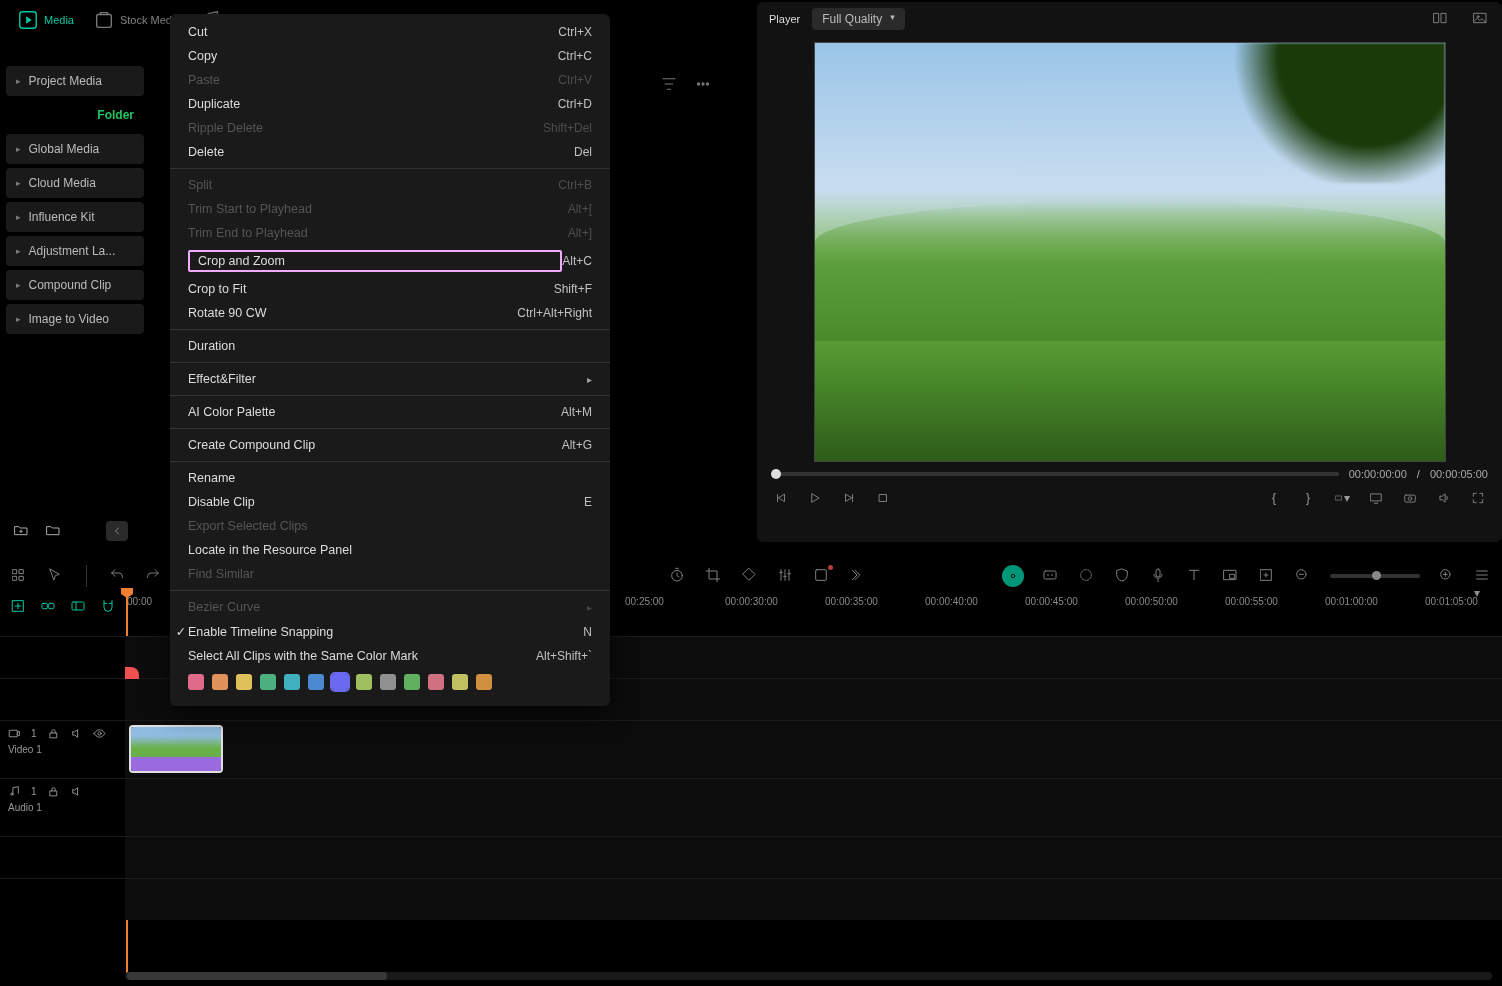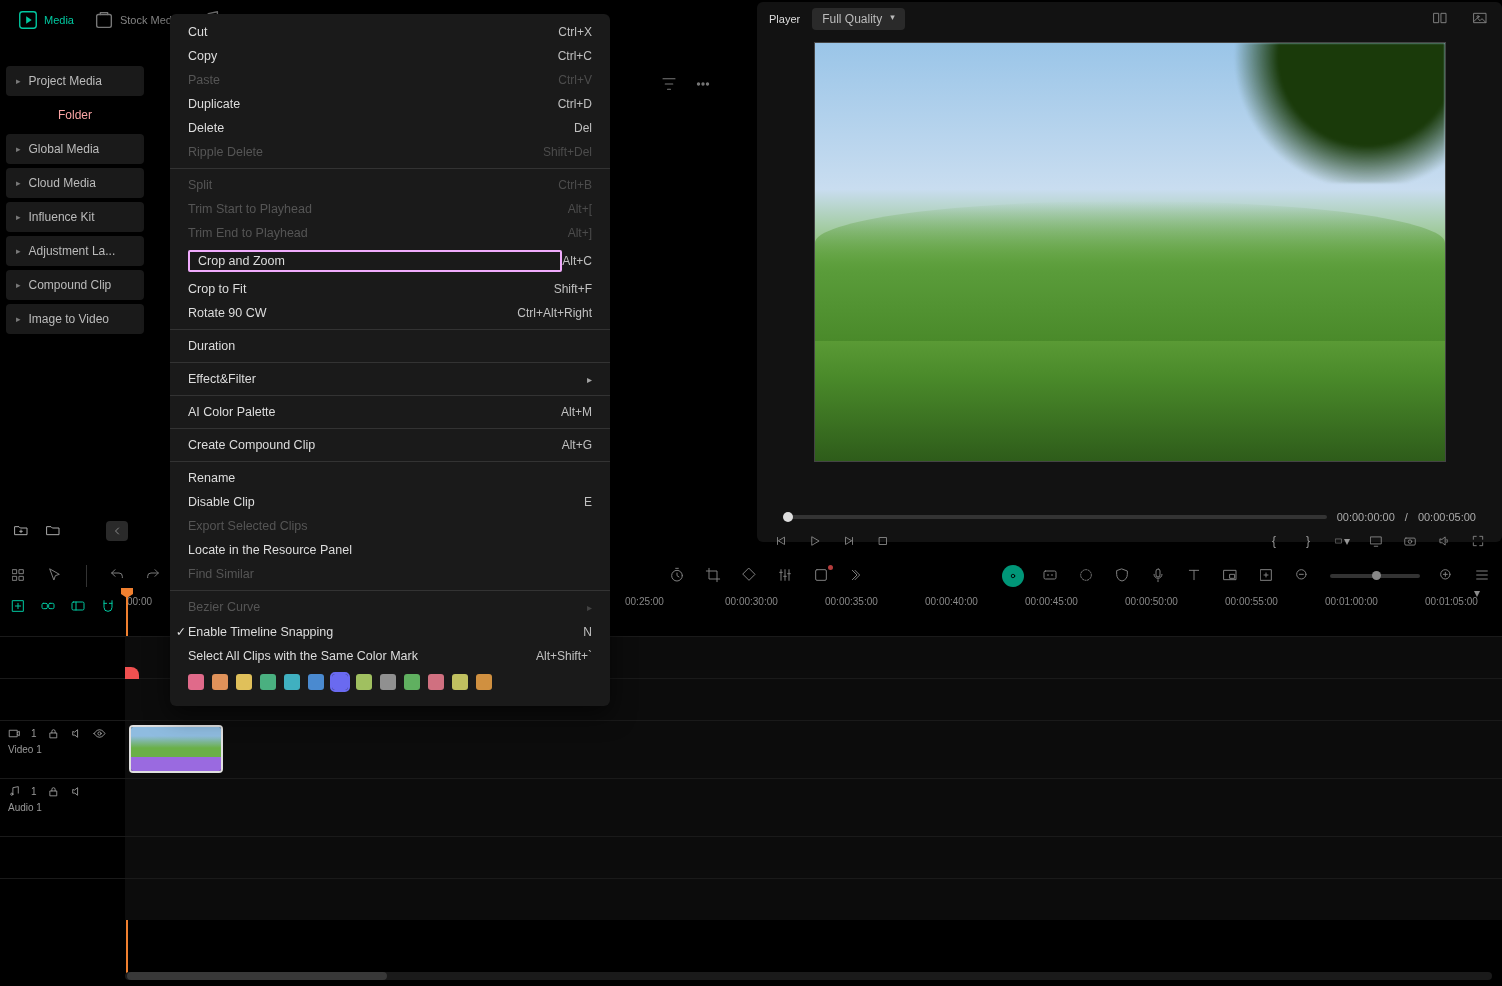--- a/index.html
+++ b/index.html
@@ -8,39 +8,39 @@
 
 .top-tabs { display: flex; gap: 18px; padding: 8px 16px; align-items: flex-start; }
 .top-tab { display: flex; flex-direction: row; align-items: center; gap: 4px; cursor: pointer; opacity: 0.7; }
 .top-tab.active { color: #00c8a0; opacity: 1; }
 .top-tab .icon { width: 24px; height: 24px; display:flex; align-items:center; justify-content:center; }
 .top-tab .label { font-size: 11px; }
 
 
 .sidebar { position: absolute; left: 0; top: 62px; width: 150px; }
 .sidebar-item { display: flex; align-items: center; gap: 8px; padding: 8px 10px; margin: 4px 6px; border-radius: 4px; cursor: pointer; font-size: 12px; background: #1a1a1a; }
-.sidebar-item.folder { background: transparent; color: #fca5a5; justify-content:center; }
+.sidebar-item.folder { background: transparent; color: #22c55e; justify-content:flex-end;font-weight:bold; }
 .sidebar-item .chev { font-size: 9px; opacity:0.6; }
 
 
 .sidebar-bottom { position:absolute; left:0; top: 515px; display:flex; gap:14px; padding:6px 12px; }
 .sidebar-bottom .ic, .collapse-btn { width:18px; height:18px; display:flex; align-items:center; justify-content:center; cursor:pointer;}
 .collapse-btn { background:#2a2a2a; border-radius:4px; width:22px; height:20px; margin-left:30px;}
 
 
 .player { position: absolute; right: 0; top: 2px; width: 745px; height: 540px; background: #121212; border-radius: 6px; }
 .player-hdr { display:flex; align-items:center; gap:12px; padding:6px 12px; }
 .player-hdr .title { color:#ddd; font-size:11px; }
 .player-hdr .quality { background:#2a2a2a; padding:4px 10px; border-radius:4px; display:flex; gap:8px; cursor:pointer; font-size:12px;}
 .player-hdr .spacer { flex:1; }
 .player-hdr .ric { width:18px; height:18px; opacity:0.7; cursor:pointer; margin-left:10px;}
 .preview { margin: 6px auto 0; width: 632px; height: 420px; background: linear-gradient(to bottom, #9ac5e8 0%, #c9ddf0 35%, #78b84a 55%, #4a8a2a 80%, #2e5c1a 100%); position:relative; border:1px solid #444; overflow:hidden;}
 .preview .tree { position:absolute; right:0; top:0; width:260px; height:140px; background:radial-gradient(circle at 70% 10%, #1a3a0a 40%, transparent 60%); filter:blur(1px);}
 .preview .hill { position:absolute; left:0; right:0; bottom:120px; height:140px; background:linear-gradient(to bottom, transparent 0%, #5a9c3a 50%, #4a8a2a 100%); border-radius: 50% 50% 0 0 / 30% 30% 0 0;}
-.player-time { display:flex; align-items:center; gap:10px; padding:6px 26px;margin-top:43px; }
+.player-time { display:flex; align-items:center; gap:10px; padding:6px 14px; }
 .player-time .track { flex:1; height:4px; background:#333; border-radius:2px; position:relative;}
 .player-time .track .dot { position:absolute; left:0; top:-3px; width:10px; height:10px; background:#ddd; border-radius:50%;}
 .player-time .time { font-size:11px; color:#aaa;}
 .player-ctrl { display:flex; align-items:center; gap:18px; padding:4px 16px 10px;}
 .player-ctrl .pc { width:16px; height:16px; opacity:0.8; cursor:pointer; display:flex; align-items:center; justify-content:center;}
 .player-ctrl .pspacer { flex:1; }
 
 
 .toolbar { position:absolute; top:555px; left:0; right:0; height:42px; display:flex; align-items:center; gap:18px; padding:0 10px;}
 .toolbar .tb-ic { width:18px; height:18px; opacity:0.75; cursor:pointer;}
@@ -492,27 +492,27 @@
       <span class="shortcut">Ctrl+C</span>
     </div>
   <div class="ctx-item disabled">
       <span class="txt">Paste</span>
       <span class="shortcut">Ctrl+V</span>
     </div>
   <div class="ctx-item">
       <span class="txt">Duplicate</span>
       <span class="shortcut">Ctrl+D</span>
     </div>
+  <div class="ctx-item disabled">
+      <span class="txt">Ripple Delete</span>
+      <span class="shortcut">Shift+Del</span>
+    </div>
   <div class="ctx-item">
       <span class="txt">Delete</span>
       <span class="shortcut">Del</span>
-    </div>
-  <div class="ctx-item disabled">
-      <span class="txt">Ripple Delete</span>
-      <span class="shortcut">Shift+Del</span>
     </div>
   <div class="ctx-sep"></div>
   <div class="ctx-item disabled">
       <span class="txt">Split</span>
       <span class="shortcut">Ctrl+B</span>
     </div>
   <div class="ctx-item disabled">
       <span class="txt">Trim Start to Playhead</span>
       <span class="shortcut">Alt+[</span>
     </div>

